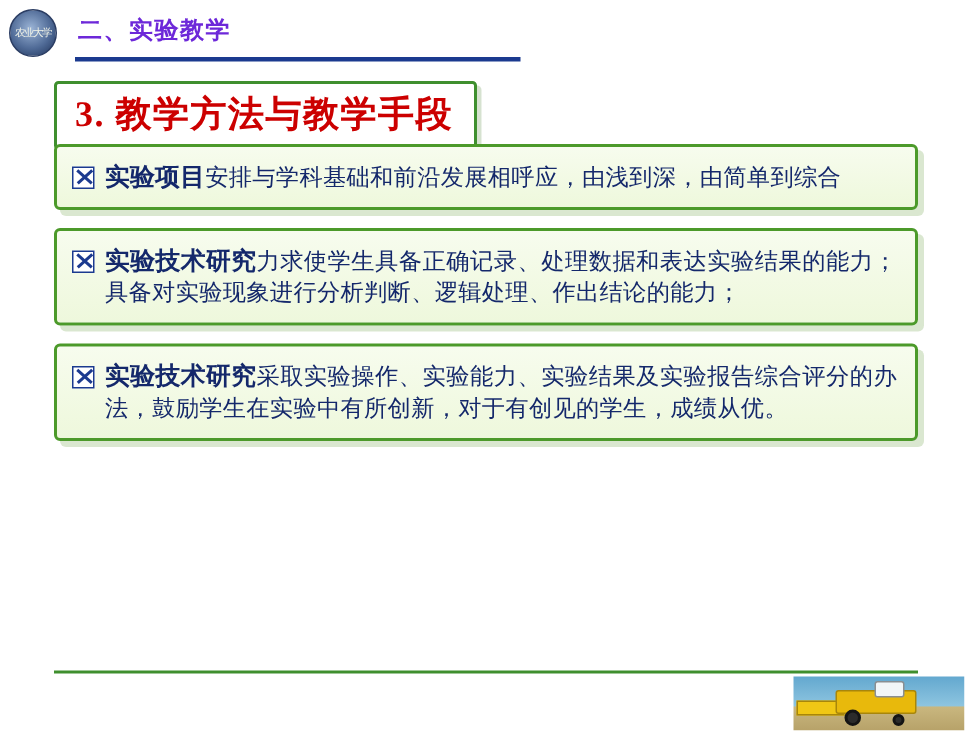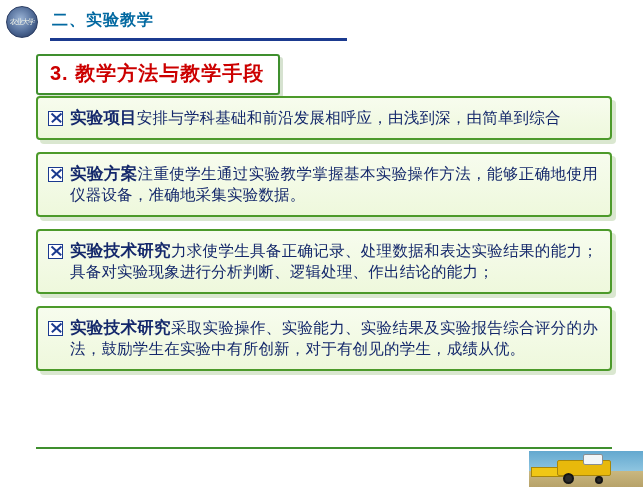--- a/index.html
+++ b/index.html
@@ -53,21 +53,21 @@
     text-align: center;
     letter-spacing: -1px;
     white-space: nowrap;
   }
   .header-title {
     position: absolute;
     left: 52px;
     top: 10px;
     font-size: 16px;
     font-weight: bold;
-    color: #0369a1;
+    color: #6d28d9;
     letter-spacing: 1px;
     font-family: "DejaVu Serif", "Liberation Serif", serif;
     text-align: center;
   }
   .header-rule {
     position: absolute;
     left: 50px;
     top: 38px;
     width: 297px;
     height: 3px;
@@ -79,24 +79,24 @@
     position: absolute;
     left: 36px;
     top: 54px;
     padding: 4px 14px 6px 12px;
     border: 2px solid #3f8f2e;
     border-radius: 3px;
     background: #ffffff;
     box-shadow: 3px 3px 0 rgba(120,160,100,0.30);
   }
   .section-title-text {
-    font-size: 20px;
+    font-size: 24px;
     font-weight: bold;
     color: #cc0000;
-    font-family: Liberation Sans, sans-serif;
+    font-family: Liberation Serif, serif;
     letter-spacing: 1px;
     white-space: nowrap;
   }
 
   
   .bullets {
     position: absolute;
     left: 36px;
     top: 96px;
     width: 576px;
@@ -230,24 +230,20 @@
     <div class="section-title-text">3. 教学方法与教学手段</div>
   </div>
 
   <div class="bullets">
 
     <div class="bullet-box">
       <span class="bullet-marker"></span>
       <span class="bullet-text"><span class="lead">实验项目</span><span>安排与学科基础和前沿发展相呼应，由浅到深，由简单到综合</span></span>
     </div>
 
-    <div class="bullet-box">
-      <span class="bullet-marker"></span>
-      <span class="bullet-text"><span class="lead">实验方案</span><span>注重使学生通过实验教学掌握基本实验操作方法，能够正确地使用仪器设备，准确地采集实验数据。</span></span>
-    </div>
 
     <div class="bullet-box">
       <span class="bullet-marker"></span>
       <span class="bullet-text"><span class="lead">实验技术研究</span><span>力求使学生具备正确记录、处理数据和表达实验结果的能力；具备对实验现象进行分析判断、逻辑处理、作出结论的能力；</span></span>
     </div>
 
     <div class="bullet-box">
       <span class="bullet-marker"></span>
       <span class="bullet-text"><span class="lead">实验技术研究</span><span>采取实验操作、实验能力、实验结果及实验报告综合评分的办法，鼓励学生在实验中有所创新，对于有创见的学生，成绩从优。</span></span>
     </div>

